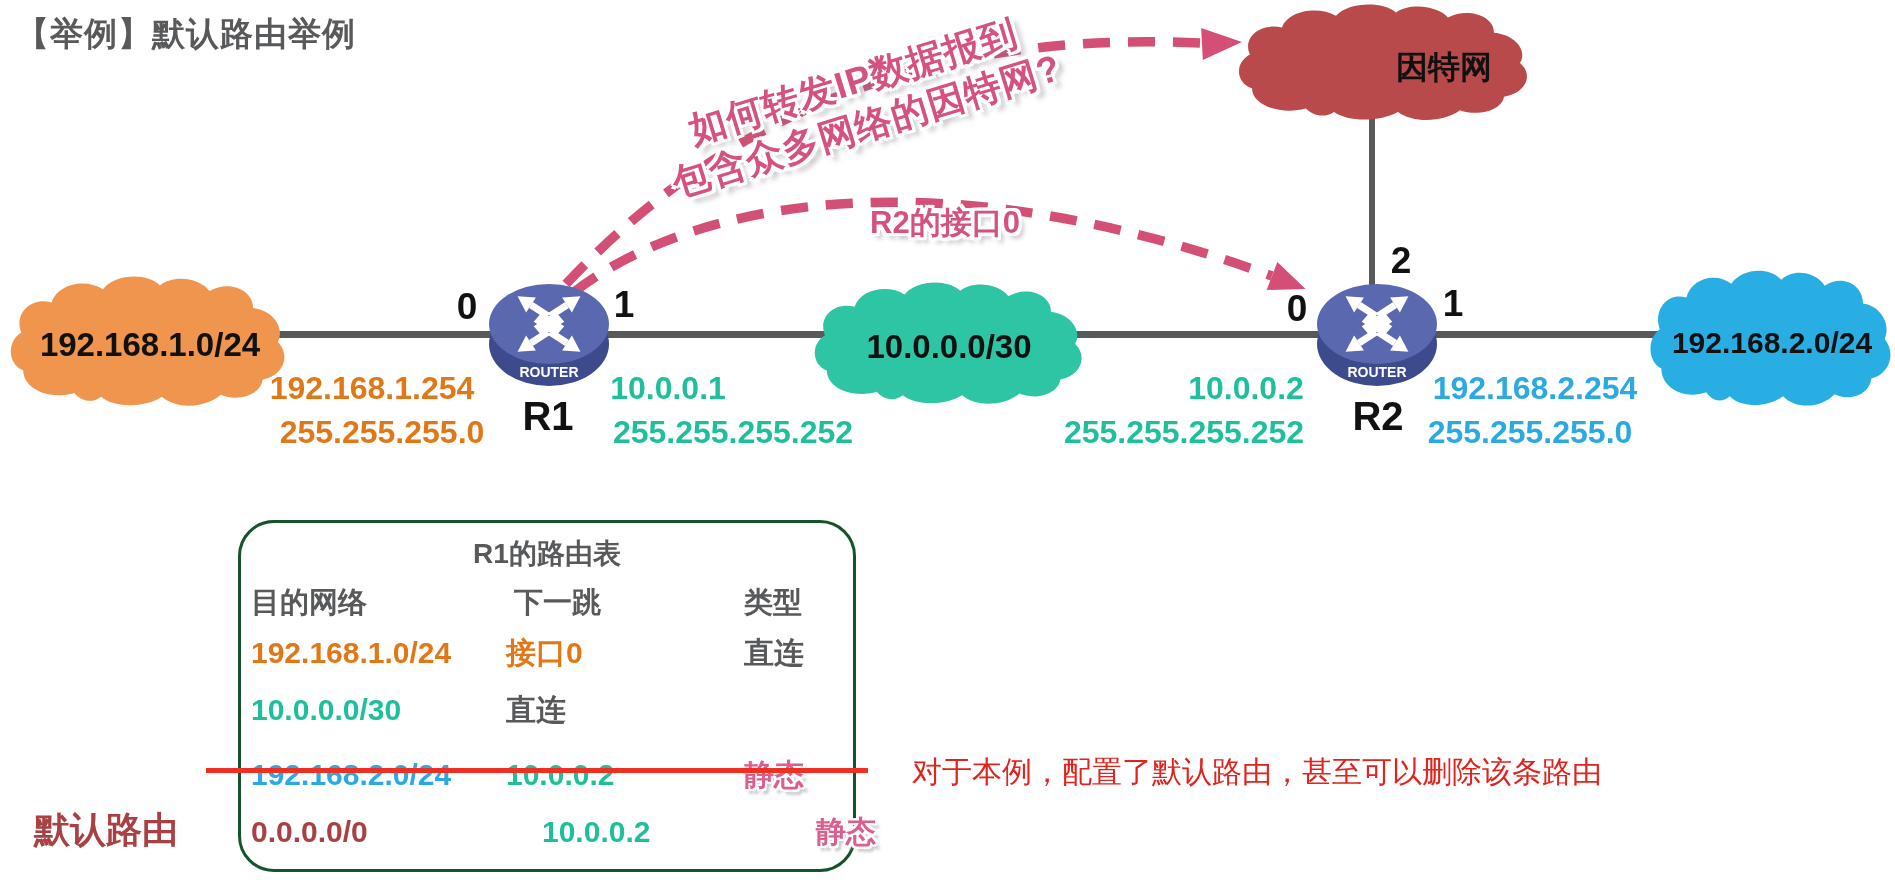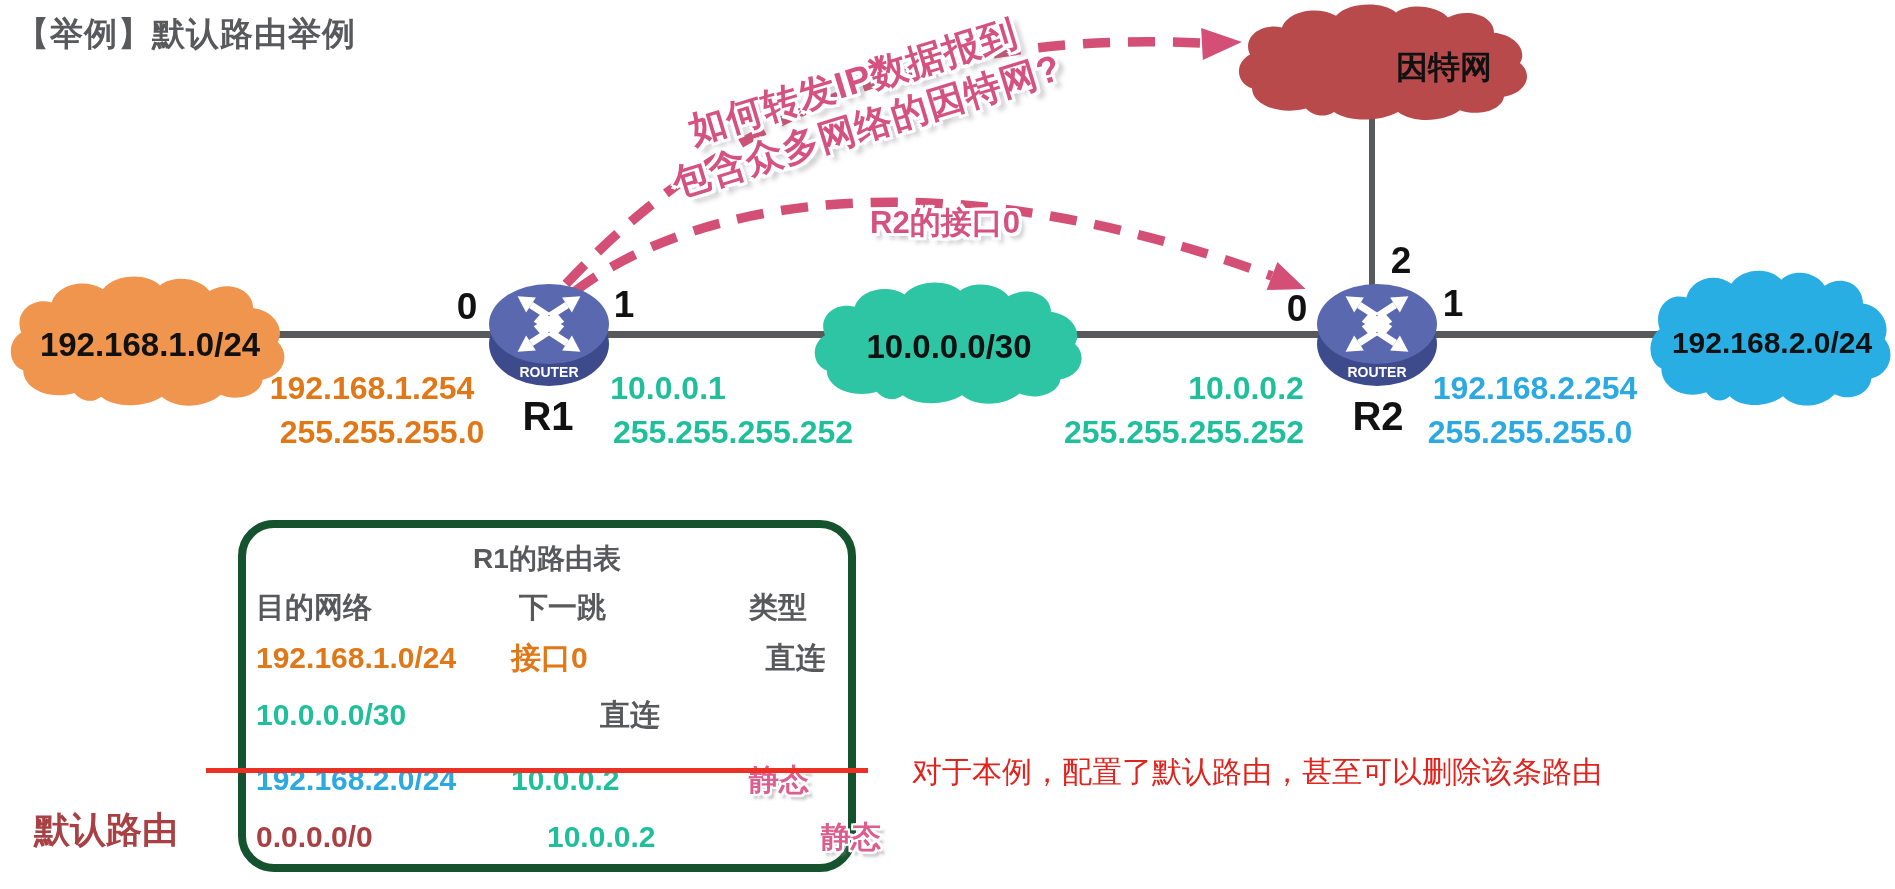--- a/index.html
+++ b/index.html
@@ -9,21 +9,21 @@
     font-family:"Liberation Sans","DejaVu Sans",sans-serif;
   }
   .abs{position:absolute;}
   .ctr{transform:translateX(-50%); white-space:nowrap;}
 
   
   .c-orange {color:var(--orange-text,#E07818);}
   .c-teal   {color:var(--teal-text,#1FBF9C);}
   .c-blue   {color:var(--blue-text,#2BA9E0);}
   .c-darkred{color:var(--dark-red,#A84044);}
-  .c-gray   {color:var(--gray-text,#58595B);text-align:center;}
+  .c-gray   {color:var(--gray-text,#58595B);}
   .c-pinko{
     color:var(--static-pink,#DB5E8E);
     text-shadow:-2px -2px 0 #fff,2px -2px 0 #fff,-2px 2px 0 #fff,2px 2px 0 #fff,
                  0 -2px 0 #fff,0 2px 0 #fff,-2px 0 0 #fff,2px 0 0 #fff,
                  4px 5px 3px rgba(130,130,130,.5);
   }
 
   .page-title{left:16px; top:12px; font-size:33px; font-weight:bold; color:var(--gray-text,#58595B); letter-spacing:1px;}
 
   
@@ -54,21 +54,21 @@
                  5px 6px 4px rgba(120,120,120,.45);
   }
 
   .if-num{font-size:37px; font-weight:bold; color:#111;}
   .rt-name{font-size:40px; font-weight:bold; color:#111;}
   .ip{font-size:32px; font-weight:bold;}
 
   
   .rtable{
     left:238px; top:520px; width:618px; height:352px; box-sizing:border-box;
-    border:8px solid #14532d; border-radius:36px; background:#fff;
+    border:3px solid #14532d; border-radius:36px; background:#fff;
   }
   .rtable-title{position:absolute; left:0; right:0; top:12px; text-align:center;
     font-size:28px; font-weight:bold; color:var(--gray-text,#58595B);}
   .trow{position:absolute; left:10px; right:6px; display:grid;
     grid-template-columns:255px 238px 1fr; align-items:baseline;}
   .trow span{white-space:nowrap;}
   .thead{top:60px; font-size:29px; font-weight:bold; color:var(--gray-text,#58595B);}
   .thead .h2{padding-left:8px;}
   .tdata{font-size:30px; font-weight:bold;}
   .r1{top:110px;} .r2{top:167px;} .r3{top:232px;} .r4{top:289px;gap:36px;}

